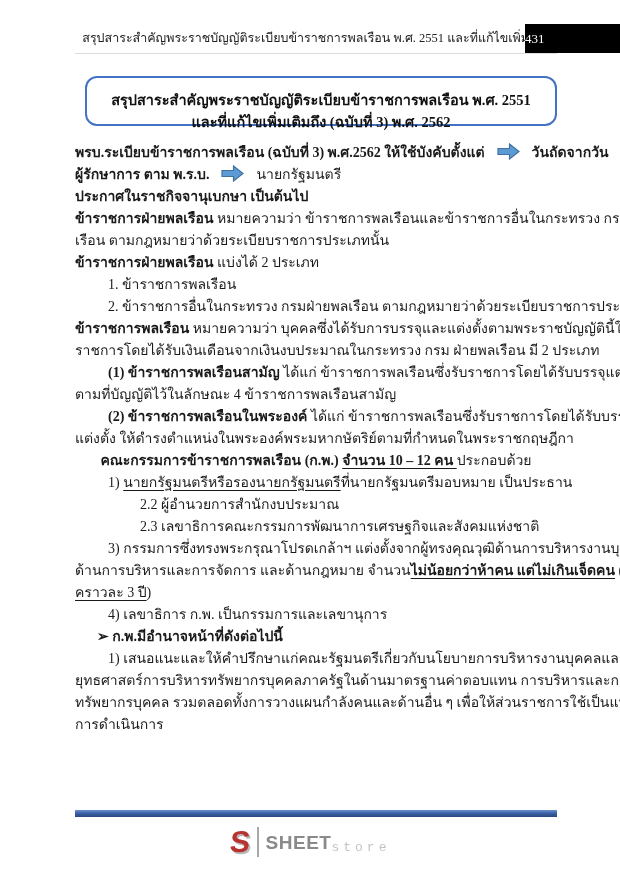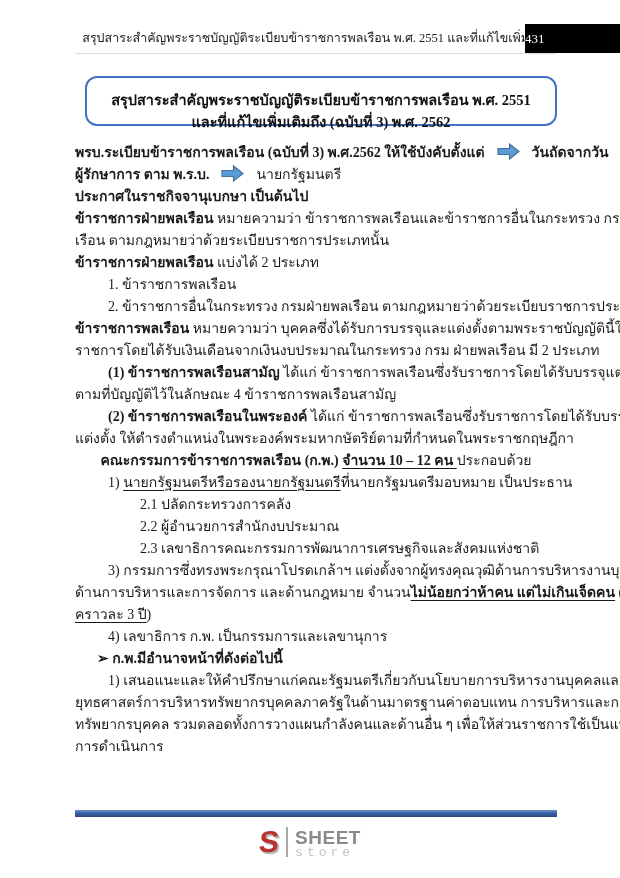--- a/index.html
+++ b/index.html
@@ -64,21 +64,21 @@
     display:flex;align-items:center;justify-content:center;gap:7px;
   }
   .logo-s{
     font-family:"Liberation Sans","DejaVu Sans",sans-serif;
     font-weight:bold;font-size:30px;line-height:30px;
     color:#b83230;
     transform:skewX(-6deg);
     text-shadow:2px 2px 0 #b9b9b9;
   }
   .logo-div{width:2px;height:30px;background:#a8a8a8;}
-  .logo-texts{display:flex;flex-direction:column;align-items:flex-start;}
+  .logo-texts{display:flex;align-items:flex-end;}
   .logo-name{
     font-family:"Liberation Sans","DejaVu Sans",sans-serif;
     font-weight:bold;font-size:19px;line-height:19px;color:#8a8a8a;letter-spacing:.5px;
   }
   .logo-sub{
     font-family:Liberation Mono, monospace;
     font-size:13px;line-height:9px;color:#c4c4c4;letter-spacing:4px;margin-top:1px;
   }
 </style>
 </head>
@@ -111,21 +111,20 @@
       <div class="line ind1"><span class="">1. ข้าราชการพลเรือน</span></div>
       <div class="line ind1"><span class="">2. ข้าราชการอื่นในกระทรวง กรมฝ่ายพลเรือน ตามกฎหมายว่าด้วยระเบียบราชการประเภทนั้น</span></div>
       <div class="line ind0"><span class="b ">ข้าราชการพลเรือน</span><span class=""> หมายความว่า บุคคลซึ่งได้รับการบรรจุและแต่งตั้งตามพระราชบัญญัตินี้ให้รับ</span></div>
       <div class="line ind0"><span class="">ราชการโดยได้รับเงินเดือนจากเงินงบประมาณในกระทรวง กรม ฝ่ายพลเรือน มี 2 ประเภท</span></div>
       <div class="line ind1"><span class="b ">(1) ข้าราชการพลเรือนสามัญ</span><span class=""> ได้แก่ ข้าราชการพลเรือนซึ่งรับราชการโดยได้รับบรรจุแต่งตั้ง</span></div>
       <div class="line ind0"><span class="">ตามที่บัญญัติไว้ในลักษณะ 4 ข้าราชการพลเรือนสามัญ</span></div>
       <div class="line ind1"><span class="b ">(2) ข้าราชการพลเรือนในพระองค์</span><span class=""> ได้แก่ ข้าราชการพลเรือนซึ่งรับราชการโดยได้รับบรรจุ</span></div>
       <div class="line ind0"><span class="">แต่งตั้ง ให้ดำรงตำแหน่งในพระองค์พระมหากษัตริย์ตามที่กำหนดในพระราชกฤษฎีกา</span></div>
       <div class="line ind0 center"><span class="b ">คณะกรรมการข้าราชการพลเรือน (ก.พ.) </span><span class="b u">จำนวน 10 – 12 คน </span><span class="">ประกอบด้วย</span></div>
       <div class="line ind1"><span class="">1) </span><span class="u">นายกรัฐมนตรีหรือรองนายกรัฐมนตรี</span><span class="">ที่นายกรัฐมนตรีมอบหมาย เป็นประธาน</span></div>
-      <div class="line ind2"><span class="">2.1 ปลัดกระทรวงการคลัง</span></div>
       <div class="line ind2"><span class="">2.2 ผู้อำนวยการสำนักงบประมาณ</span></div>
       <div class="line ind2"><span class="">2.3 เลขาธิการคณะกรรมการพัฒนาการเศรษฐกิจและสังคมแห่งชาติ</span></div>
       <div class="line ind1"><span class="">3) กรรมการซึ่งทรงพระกรุณาโปรดเกล้าฯ แต่งตั้งจากผู้ทรงคุณวุฒิด้านการบริหารงานบุคคล</span></div>
       <div class="line ind0"><span class="">ด้านการบริหารและการจัดการ และด้านกฎหมาย จำนวน</span><span class="b u">ไม่น้อยกว่าห้าคน แต่ไม่เกินเจ็ดคน</span><span class=""> (</span></div>
       <div class="line ind0"><span class="u">คราวละ 3 ปี</span><span class="">)</span></div>
       <div class="line ind1"><span class="">4) เลขาธิการ ก.พ. เป็นกรรมการและเลขานุการ</span></div>
       <div class="line ind3"><span class="b ">➢ </span><span class="b ">ก.พ.มีอำนาจหน้าที่ดังต่อไปนี้</span></div>
       <div class="line ind1"><span class="">1) เสนอแนะและให้คำปรึกษาแก่คณะรัฐมนตรีเกี่ยวกับนโยบายการบริหารงานบุคคลและ</span></div>
       <div class="line ind0"><span class="">ยุทธศาสตร์การบริหารทรัพยากรบุคคลภาครัฐในด้านมาตรฐานค่าตอบแทน การบริหารและการพัฒนา</span></div>
       <div class="line ind0"><span class="">ทรัพยากรบุคคล รวมตลอดทั้งการวางแผนกำลังคนและด้านอื่น ๆ เพื่อให้ส่วนราชการใช้เป็นแนวทางใน</span></div>

